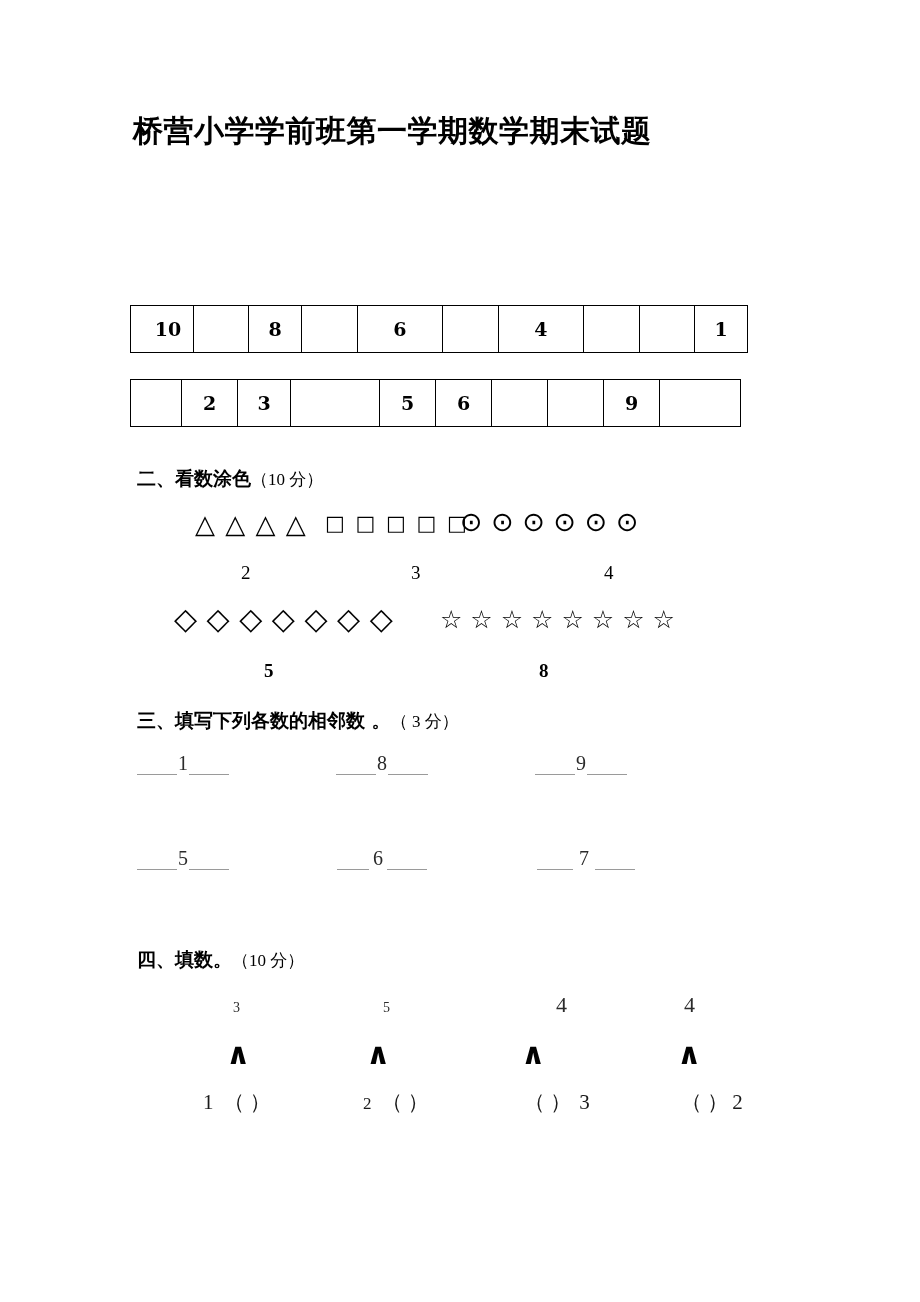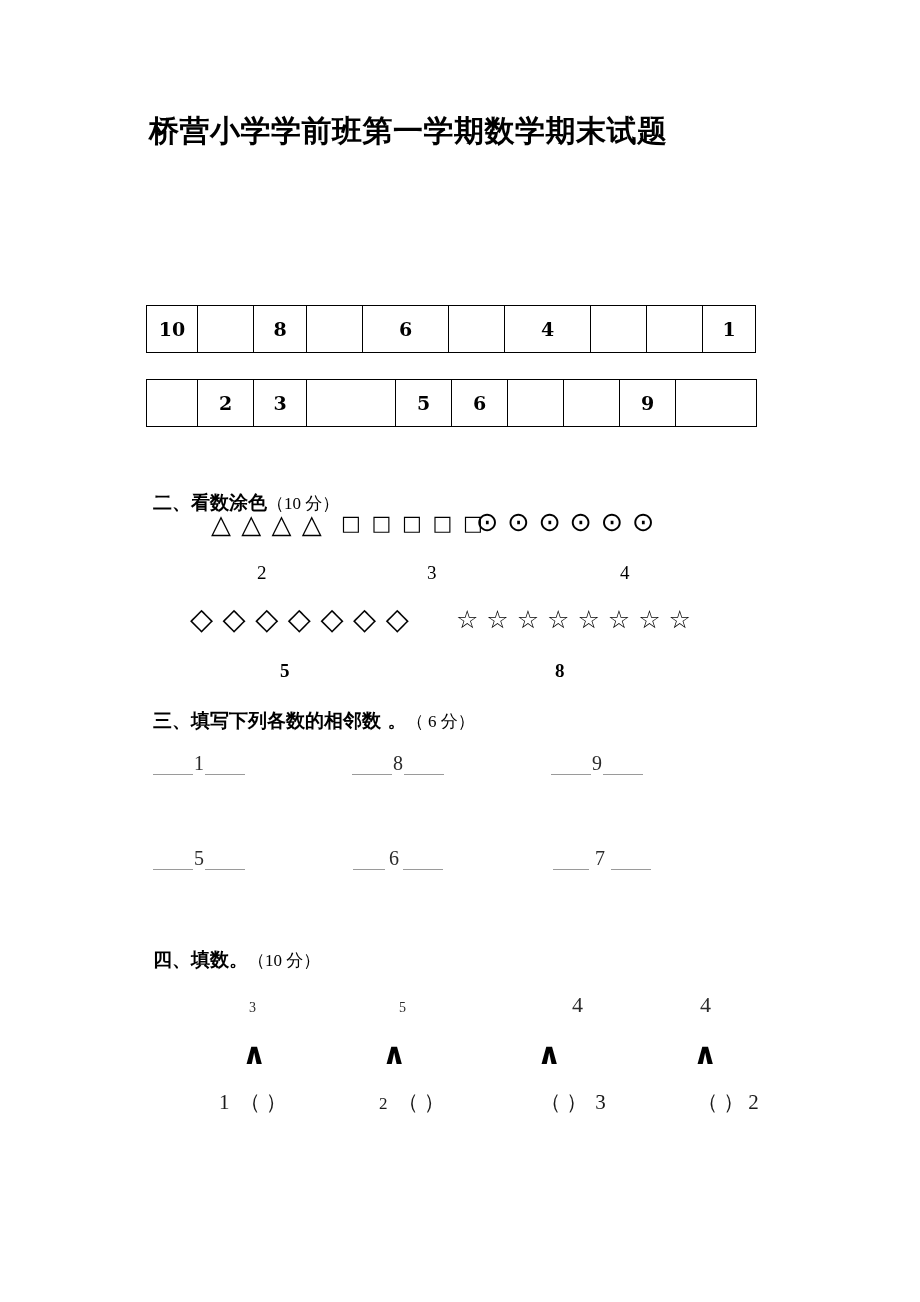--- a/index.html
+++ b/index.html
@@ -13,21 +13,20 @@
     position: relative;
     font-family: "Liberation Serif", "DejaVu Serif", serif;
     color: #000000;
     overflow: hidden;
   }
   .page {
     position: absolute;
     left: 0; top: 0;
     width: 748px;
     height: 1302px;
-    margin-left: 16px;
   }
 
   
   .title {
     position: absolute;
     left: 133px;
     top: 111px;
     font-size: 30px;
     font-weight: bold;
     letter-spacing: 0.5px;
@@ -153,21 +152,21 @@
 
 <div class="page">
 
   <div class="title">桥营小学学前班第一学期数学期末试题</div>
 
 
 
   <table class="num-table" id="table-1" style="top:305px">
       <tbody>
         <tr>
-          <td style="width: 50px;">10</td>
+          <td style="width: 50px; padding-left: 12px;">10</td>
           <td style="width: 55px;"></td>
           <td style="width: 52px;">8</td>
           <td style="width: 55px;"></td>
           <td style="width: 85px;">6</td>
           <td style="width: 55px;"></td>
           <td style="width: 85px;">4</td>
           <td style="width: 55px;"></td>
           <td style="width: 55px;"></td>
           <td style="width: 52px;">1</td>
         </tr>
@@ -183,41 +182,41 @@
           <td style="width: 55px;">5</td>
           <td style="width: 55px;">6</td>
           <td style="width: 55px;"></td>
           <td style="width: 55px;"></td>
           <td style="width: 55px;">9</td>
           <td style="width: 80px;"></td>
         </tr>
       </tbody>
     </table>
 
-  <div class="section-head" style="top:490px"><span>二、看数涂色</span><span class="pts">（10 分）</span></div>
+  <div class="section-head" style="top:466px"><span>二、看数涂色</span><span class="pts">（10 分）</span></div>
 
   <div class="shape-row" style="left:195px; top:511px"><span>△ △ △ △</span></div>
   <div class="shape-row" style="left:325px; top:513px; font-size:21px; letter-spacing:2px"><span>□ □ □ □ □</span></div>
   <div class="shape-row" style="left:460px; top:508px; font-size:27px; letter-spacing:0px"><span>⊙ ⊙ ⊙ ⊙ ⊙ ⊙</span></div>
 
   <div class="count-row" style="top:562px; left:0; width:920px">
     <span class="count-item" style="left:241px">2</span>
     <span class="count-item" style="left:411px">3</span>
     <span class="count-item" style="left:604px">4</span>
   </div>
 
   <div class="shape-row" style="left:174px; top:604px; font-size:30px; letter-spacing:0px"><span>◇ ◇ ◇ ◇ ◇ ◇ ◇</span></div>
   <div class="shape-row" style="left:440px; top:607px; font-size:25px; letter-spacing:0px"><span>☆ ☆ ☆ ☆ ☆ ☆ ☆ ☆</span></div>
 
   <div class="count-row bold" style="top:660px; left:0; width:920px">
     <span class="count-item" style="left:264px">5</span>
     <span class="count-item" style="left:539px">8</span>
   </div>
 
-  <div class="section-head" style="top:708px"><span>三、填写下列各数的相邻数 。</span><span class="pts">（ 6 分）</span></div>
+  <div class="section-head" style="top:708px"><span>三、填写下列各数的相邻数 。</span><span class="pts">（ 3 分）</span></div>
 
   <div class="neighbor-item" style="left:137px; top:752px"><span class="ul"></span><span class="val">1</span><span class="ul"></span></div>
   <div class="neighbor-item" style="left:336px; top:752px"><span class="ul"></span><span class="val">8</span><span class="ul"></span></div>
   <div class="neighbor-item" style="left:535px; top:752px"><span class="ul"></span><span class="val">9</span><span class="ul"></span></div>
 
   <div class="neighbor-item" style="left:137px; top:847px"><span class="ul"></span><span class="val">5</span><span class="ul"></span></div>
   <div class="neighbor-item" style="left:337px; top:847px"><span class="ul" style="width:32px"></span><span class="val" style="margin:0 4px">6</span><span class="ul"></span></div>
   <div class="neighbor-item" style="left:537px; top:847px"><span class="ul" style="width:36px"></span><span class="val" style="margin:0 6px">7</span><span class="ul"></span></div>
 
   <div class="section-head" style="top:947px"><span>四、填数。</span><span class="pts">（10 分）</span></div>

